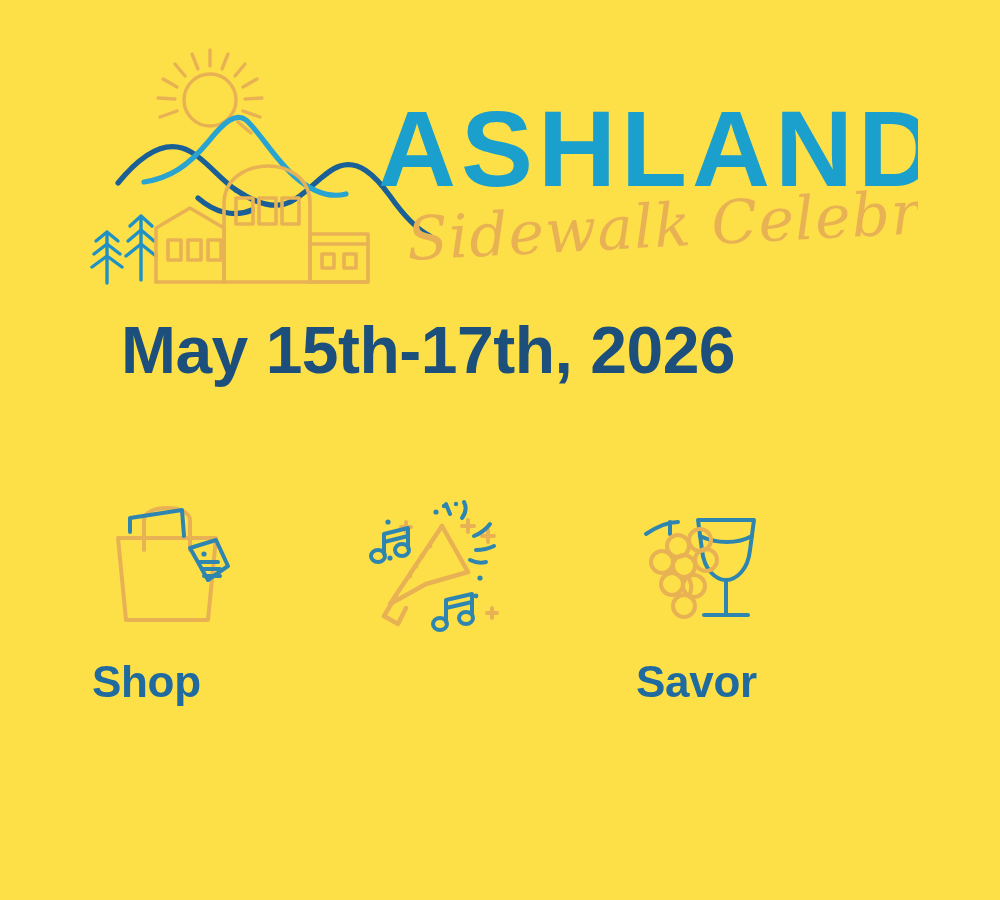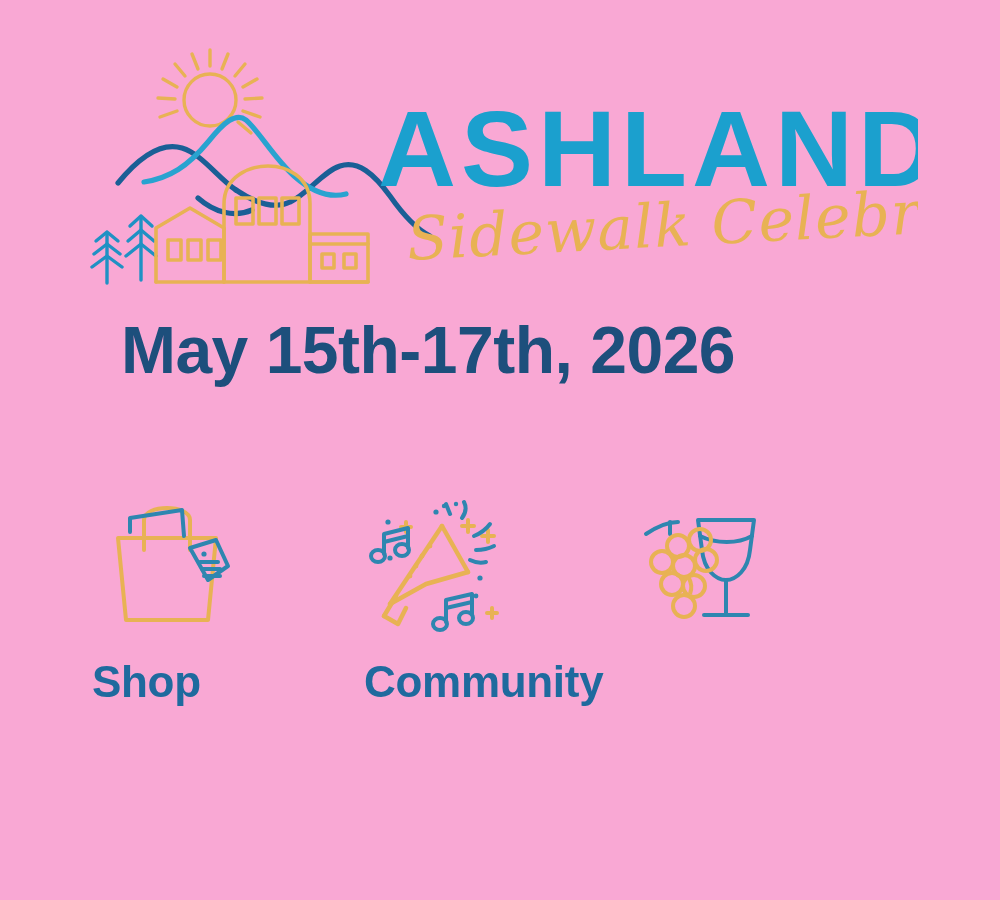--- a/index.html
+++ b/index.html
@@ -13,21 +13,21 @@
     height: 900px;
     font-family: "Liberation Sans", sans-serif;
     overflow: hidden;
     position: relative;
   }
 
   .poster {
     position: relative;
     width: 1000px;
     height: 900px;
-    background: #f9a8d4;
+    background: #fde047;
     display: flex;
     flex-direction: column;
     align-items: center;
   }
 
   
   .logo-lockup {
     position: absolute;
     left: 78px;
     top: 38px;
@@ -249,21 +249,20 @@
           </g>
 
           <g stroke="#2e86b0" stroke-width="4" fill="none" stroke-linecap="round" stroke-linejoin="round">
             <path d="M82 134 L82 112 L108 106 L108 126"></path>
             <line x1="82" y1="120" x2="108" y2="114"></line>
             <ellipse cx="76" cy="136" rx="7" ry="6"></ellipse>
             <ellipse cx="102" cy="130" rx="7" ry="6"></ellipse>
           </g>
         </svg>
       </div>
-      <div class="feature-label">Community</div>
     </div>
 
     <div class="feature">
       <div class="feature-icon">
         <svg viewBox="0 0 150 150" xmlns="http://www.w3.org/2000/svg">
 
           <g stroke="#2e86b0" stroke-width="4" fill="none" stroke-linecap="round" stroke-linejoin="round">
             <path d="M62 32 L118 32 L114 62 C 112 82, 100 92, 90 92
                      C 80 92, 68 82, 66 62 Z"></path>
             <path d="M64 48 C 80 56, 102 56, 116 48"></path>
@@ -280,16 +279,17 @@
             <circle cx="26" cy="74" r="11"></circle>
             <circle cx="48" cy="78" r="11"></circle>
             <circle cx="70" cy="72" r="11"></circle>
             <circle cx="36" cy="96" r="11"></circle>
             <circle cx="58" cy="98" r="11"></circle>
             <circle cx="48" cy="118" r="11"></circle>
             <path d="M52 88 C 56 96, 56 100, 54 106"></path>
           </g>
         </svg>
       </div>
+      <div class="feature-label">Savor</div>
     </div>
 
   </div>
 </div>
 
 </body></html>

